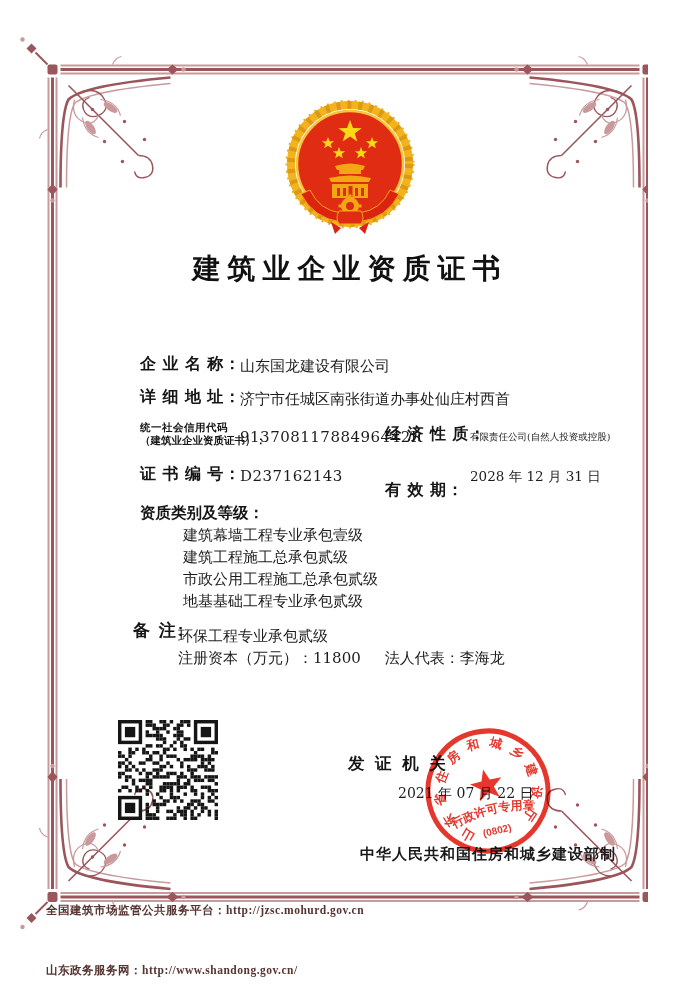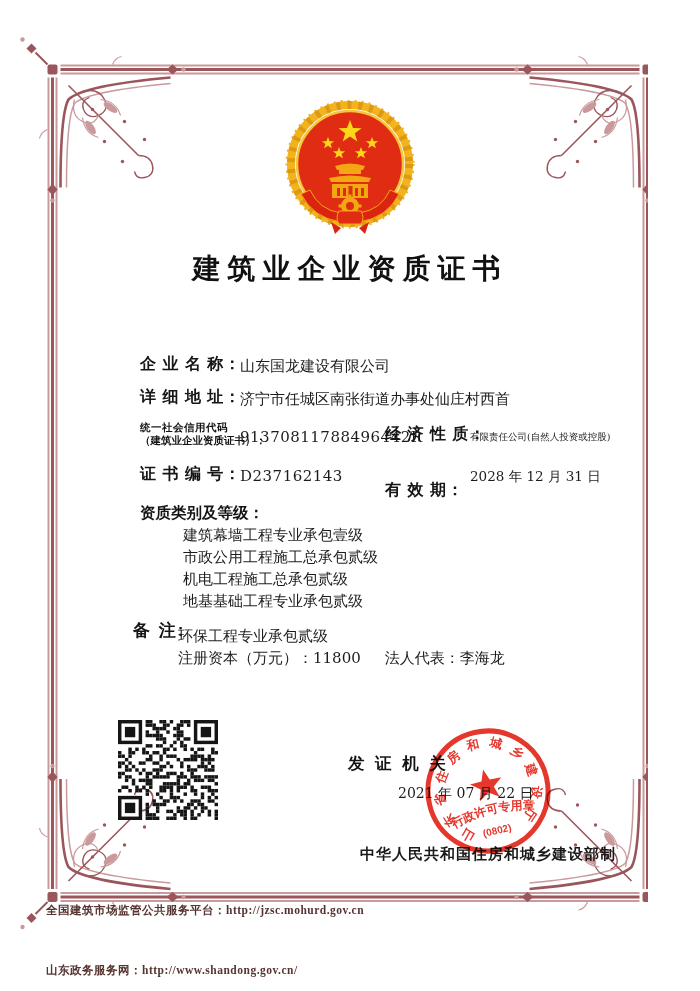--- a/index.html
+++ b/index.html
@@ -147,22 +147,22 @@
 
   <div class="abs lbl" style="left:140px;top:464px;font-size:16px;">证 书 编 号：</div>
   <div class="abs val" style="left:240px;top:467px;font-size:15px;letter-spacing:0.5px;">D237162143</div>
 
   <div class="abs lbl" style="left:385px;top:480px;font-size:16px;">有  效  期：</div>
   <div class="abs val" style="left:470px;top:468px;font-size:13.5px;">2028 年 12 月 31 日</div>
 
   <div class="abs lbl" style="left:140px;top:503px;font-size:15.5px;letter-spacing:0;">资质类别及等级：</div>
   <div class="abs" style="left:183px;top:524px;">
     <div class="qline val">建筑幕墙工程专业承包壹级</div>
+    <div class="qline val">建筑工程施工总承包贰级</div>
     <div class="qline val">市政公用工程施工总承包贰级</div>
-    <div class="qline val">机电工程施工总承包贰级</div>
     <div class="qline val">地基基础工程专业承包贰级</div>
   </div>
 
   <div class="abs lbl" style="left:133px;top:619px;font-size:17px;letter-spacing:2px;">备  注:</div>
   <div class="abs val" style="left:178px;top:627px;font-size:15px;">环保工程专业承包贰级</div>
   <div class="abs" style="left:178px;top:649px;font-size:15px;">
     <span class="val">注册资本（万元）：</span><span class="val">11800</span><span class="val" style="display:inline-block;width:24px;"> </span><span class="val">法人代表：</span><span class="val">李海龙</span>
   </div>
 
   <svg class="abs" style="left:118px;top:720px;" width="100" height="100" viewBox="0 0 100 100">

